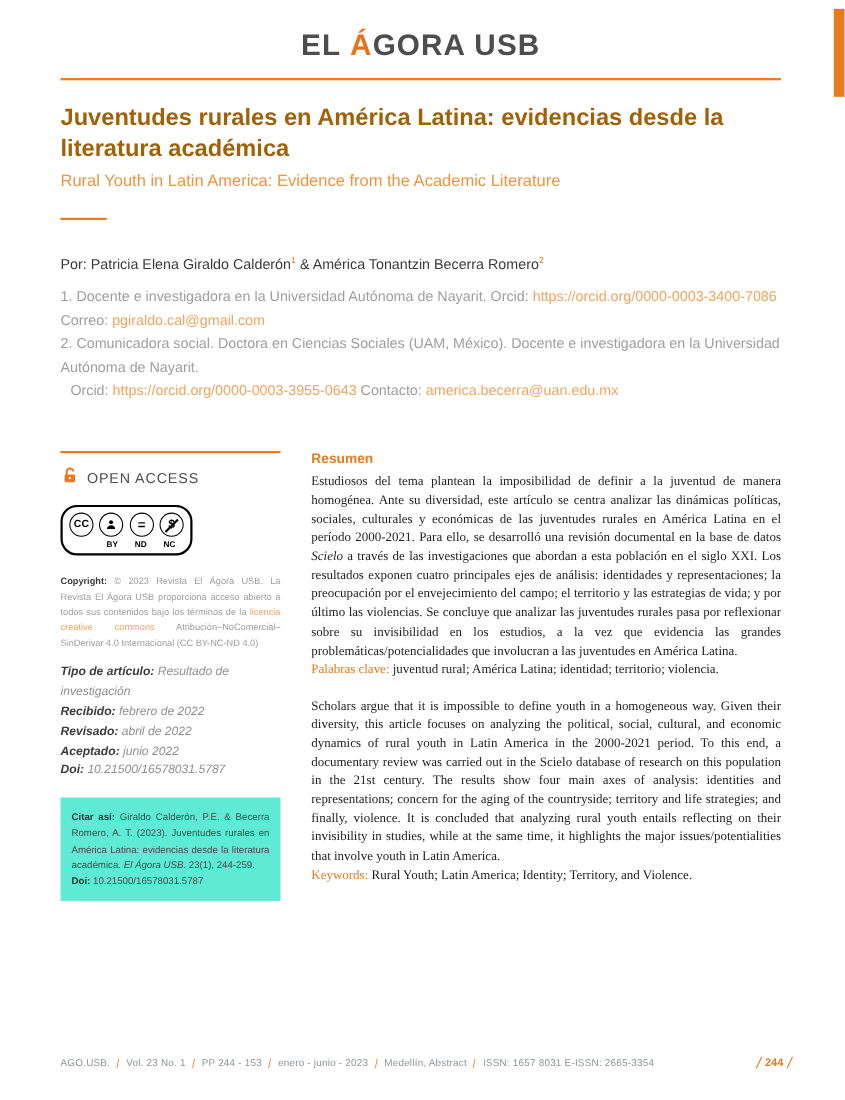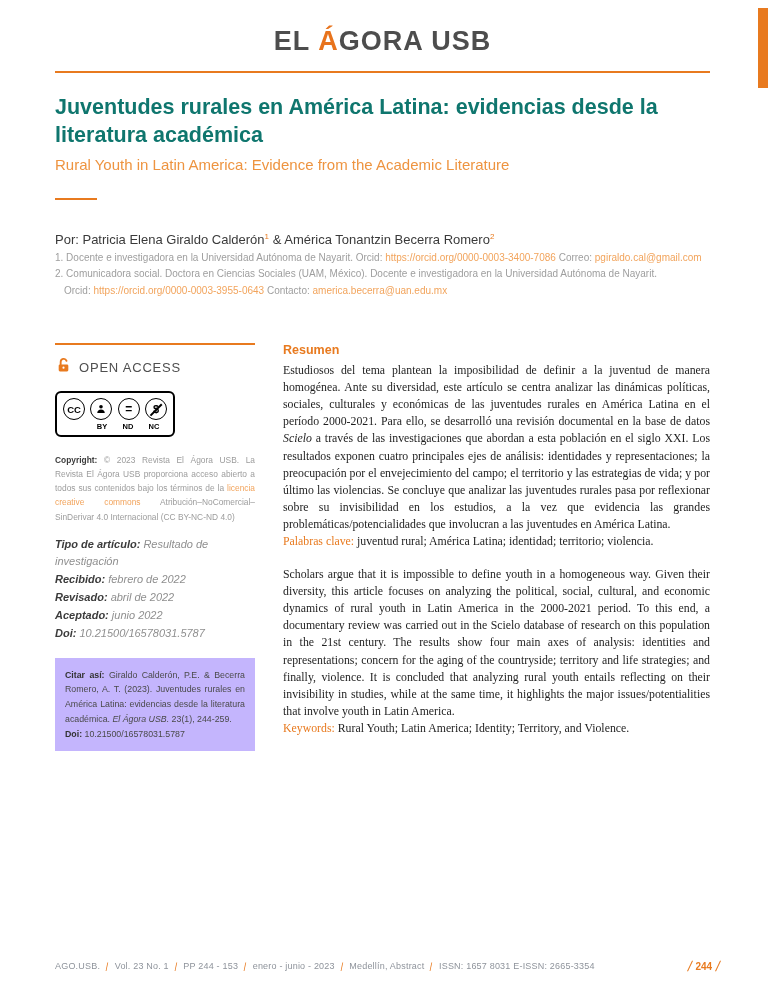--- a/index.html
+++ b/index.html
@@ -7,61 +7,61 @@
         font-family:"Liberation Sans",sans-serif;box-sizing:border-box;}
   .edge-bar{position:absolute;top:8px;right:0;width:10px;height:80px;background:#E87A1F;}
   .content{padding:0 58px 0 55px;}
 
   .logo{padding-top:26px;text-align:center;font-weight:700;font-size:27px;
         color:#4D4D4D;letter-spacing:1px;}
   .logo .accent{color:#E8731C;}
 
   .header-rule{margin-top:14px;height:2px;background:#E87A1F;}
 
-  .title{margin-top:20px;font-weight:700;font-size:21.5px;line-height:1.32;color:#0f766e;}
+  .title{margin-top:20px;font-weight:700;font-size:21.5px;line-height:1.32;color:#a16207;}
   .subtitle{margin-top:5px;font-weight:400;font-size:15px;line-height:1.3;color:#EE9440;}
   .title-dash{margin-top:24px;width:42px;height:2px;background:#E87A1F;}
 
   .authors{margin-top:32px;font-size:13px;color:#3A3A3A;}
   .authors sup{color:#E87A1F;font-size:8px;}
 
-  .footnotes{margin-top:2px;font-size:10px;line-height:1.65;color:#9E9E9E;}
+  .footnotes{margin-top:11px;font-size:13px;line-height:1.65;color:#9E9E9E;}
   .footnotes a{color:#F2A45C;text-decoration:none;}
   .fn-indent{padding-left:9px;}
 
   .columns{margin-top:44px;display:flex;gap:28px;}
   .col-left{flex:0 0 200px;width:200px;}
   .col-right{flex:1;min-width:0;}
 
   .col-rule{height:2px;background:#E87A1F;margin-bottom:12px;}
 
   .open-access{display:flex;align-items:center;gap:7px;}
   .oa-label{font-size:13px;color:#4F4F4F;letter-spacing:0.8px;}
 
-  .cc-badge{margin-top:13px;width:120px;border:2.5px solid #000;border-radius:6px;
+  .cc-badge{margin-top:13px;width:120px;border:2.5px solid #000;border-radius:15px;
             padding:5px 6px 4px;box-sizing:border-box;background:#fff;}
   .cc-icons{display:flex;justify-content:space-between;align-items:center;}
   .cc-circle{width:22px;height:22px;border:1.8px solid #000;border-radius:50%;
              display:flex;align-items:center;justify-content:center;
              font-weight:700;font-size:9.5px;color:#000;box-sizing:border-box;position:relative;}
   .cc-eq{font-size:12px;font-weight:700;}
   .cc-dollar{font-size:11px;font-weight:700;}
   .cc-dollar::after{content:"";position:absolute;left:2px;right:2px;top:49%;height:1.7px;
                     background:#000;transform:rotate(-45deg);}
   .cc-letters{display:flex;margin-top:2px;font-weight:700;font-size:7.5px;color:#000;}
   .cc-letters span{width:25%;text-align:center;}
 
   .copyright{margin-top:16px;font-size:8.4px;line-height:1.68;color:#9C9C9C;text-align:justify;}
   .cr-label{font-weight:700;color:#3C3C3C;}
   .cc-link{color:#F2A45C;text-decoration:none;}
 
   .meta{margin-top:12px;font-size:11px;line-height:1.62;color:#8F8F8F;font-style:italic;}
   .meta-label{font-weight:700;color:#3C3C3C;}
 
-  .cite-box{margin-top:15px;background:#c4b5fd;padding:10px 10px;font-size:8.8px;
+  .cite-box{margin-top:15px;background:#5eead4;padding:10px 10px;font-size:8.8px;
             line-height:1.68;color:#4A4A4A;text-align:justify;}
   .cite-box .b{font-weight:700;color:#333333;}
   .cite-journal{font-style:italic;}
 
   .abs-heading{font-weight:700;font-size:12.5px;color:#E87A1F;margin:0 0 5px 0;}
   .abs-text{font-family:"Liberation Serif",serif;font-size:11.8px;line-height:1.45;
             color:#1E1E1E;text-align:justify;}
   .kw-label{color:#E87A1F;}
   .it{font-style:italic;}
   .abstract-en{margin-top:16px;}

